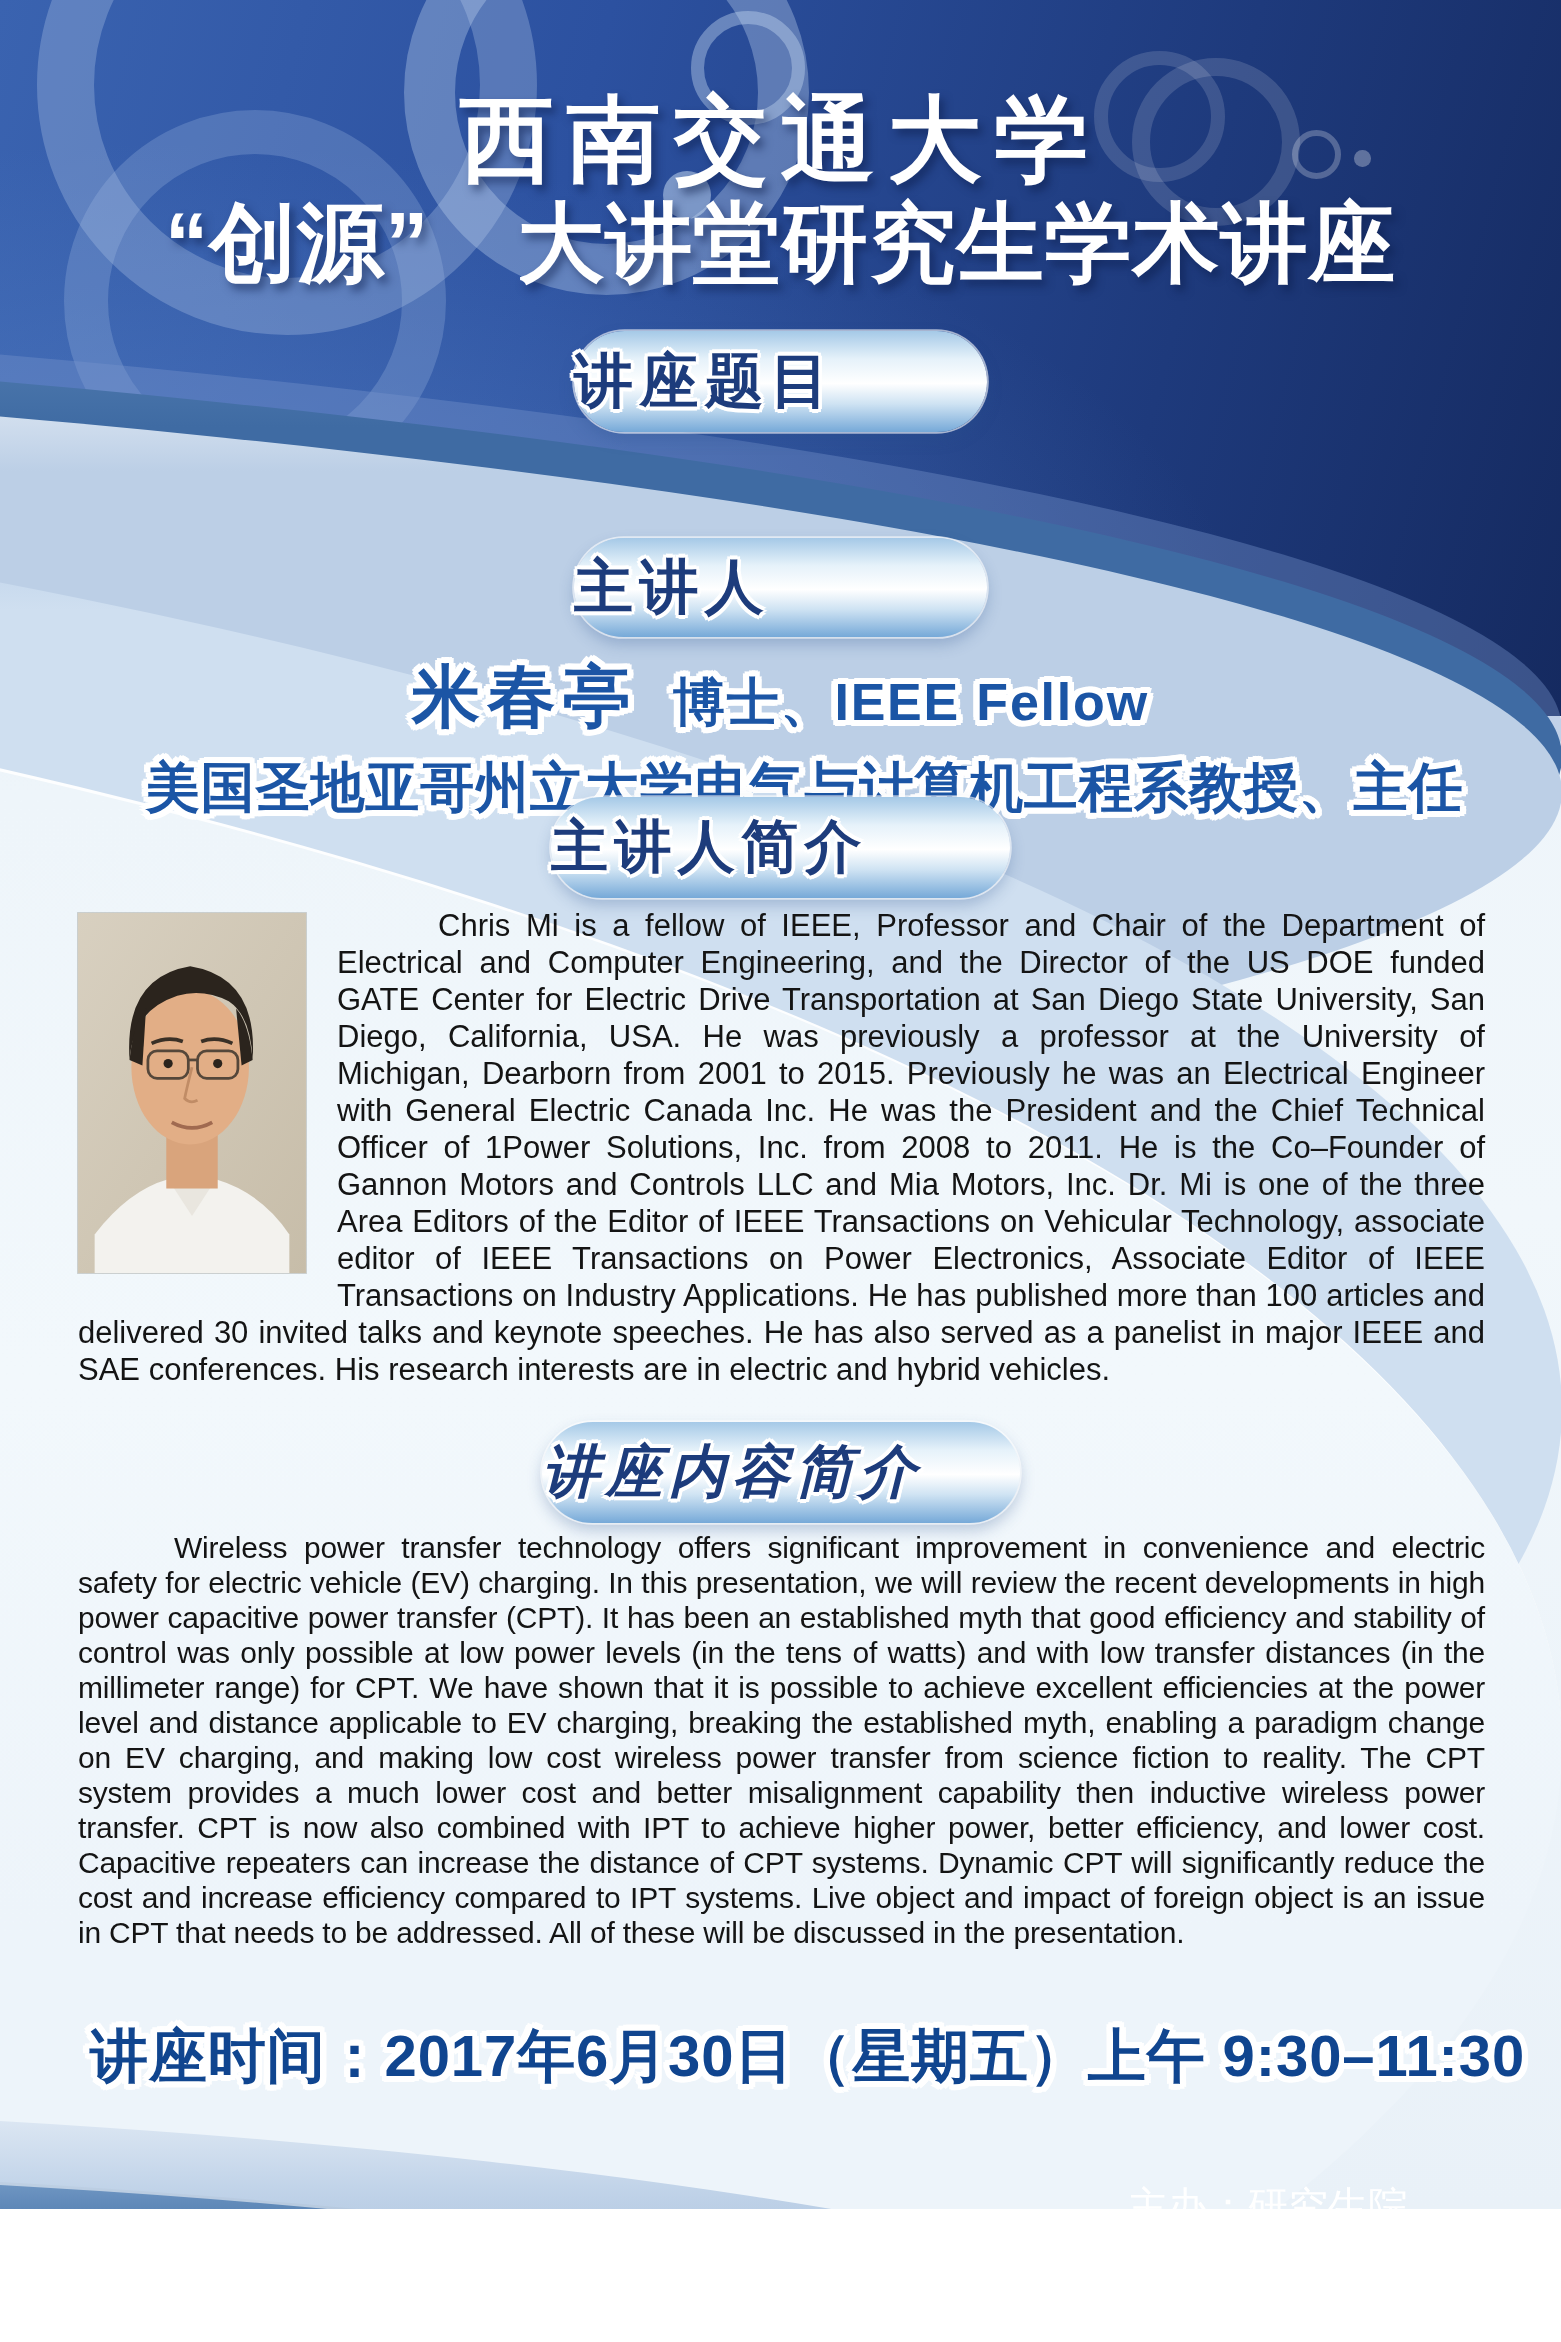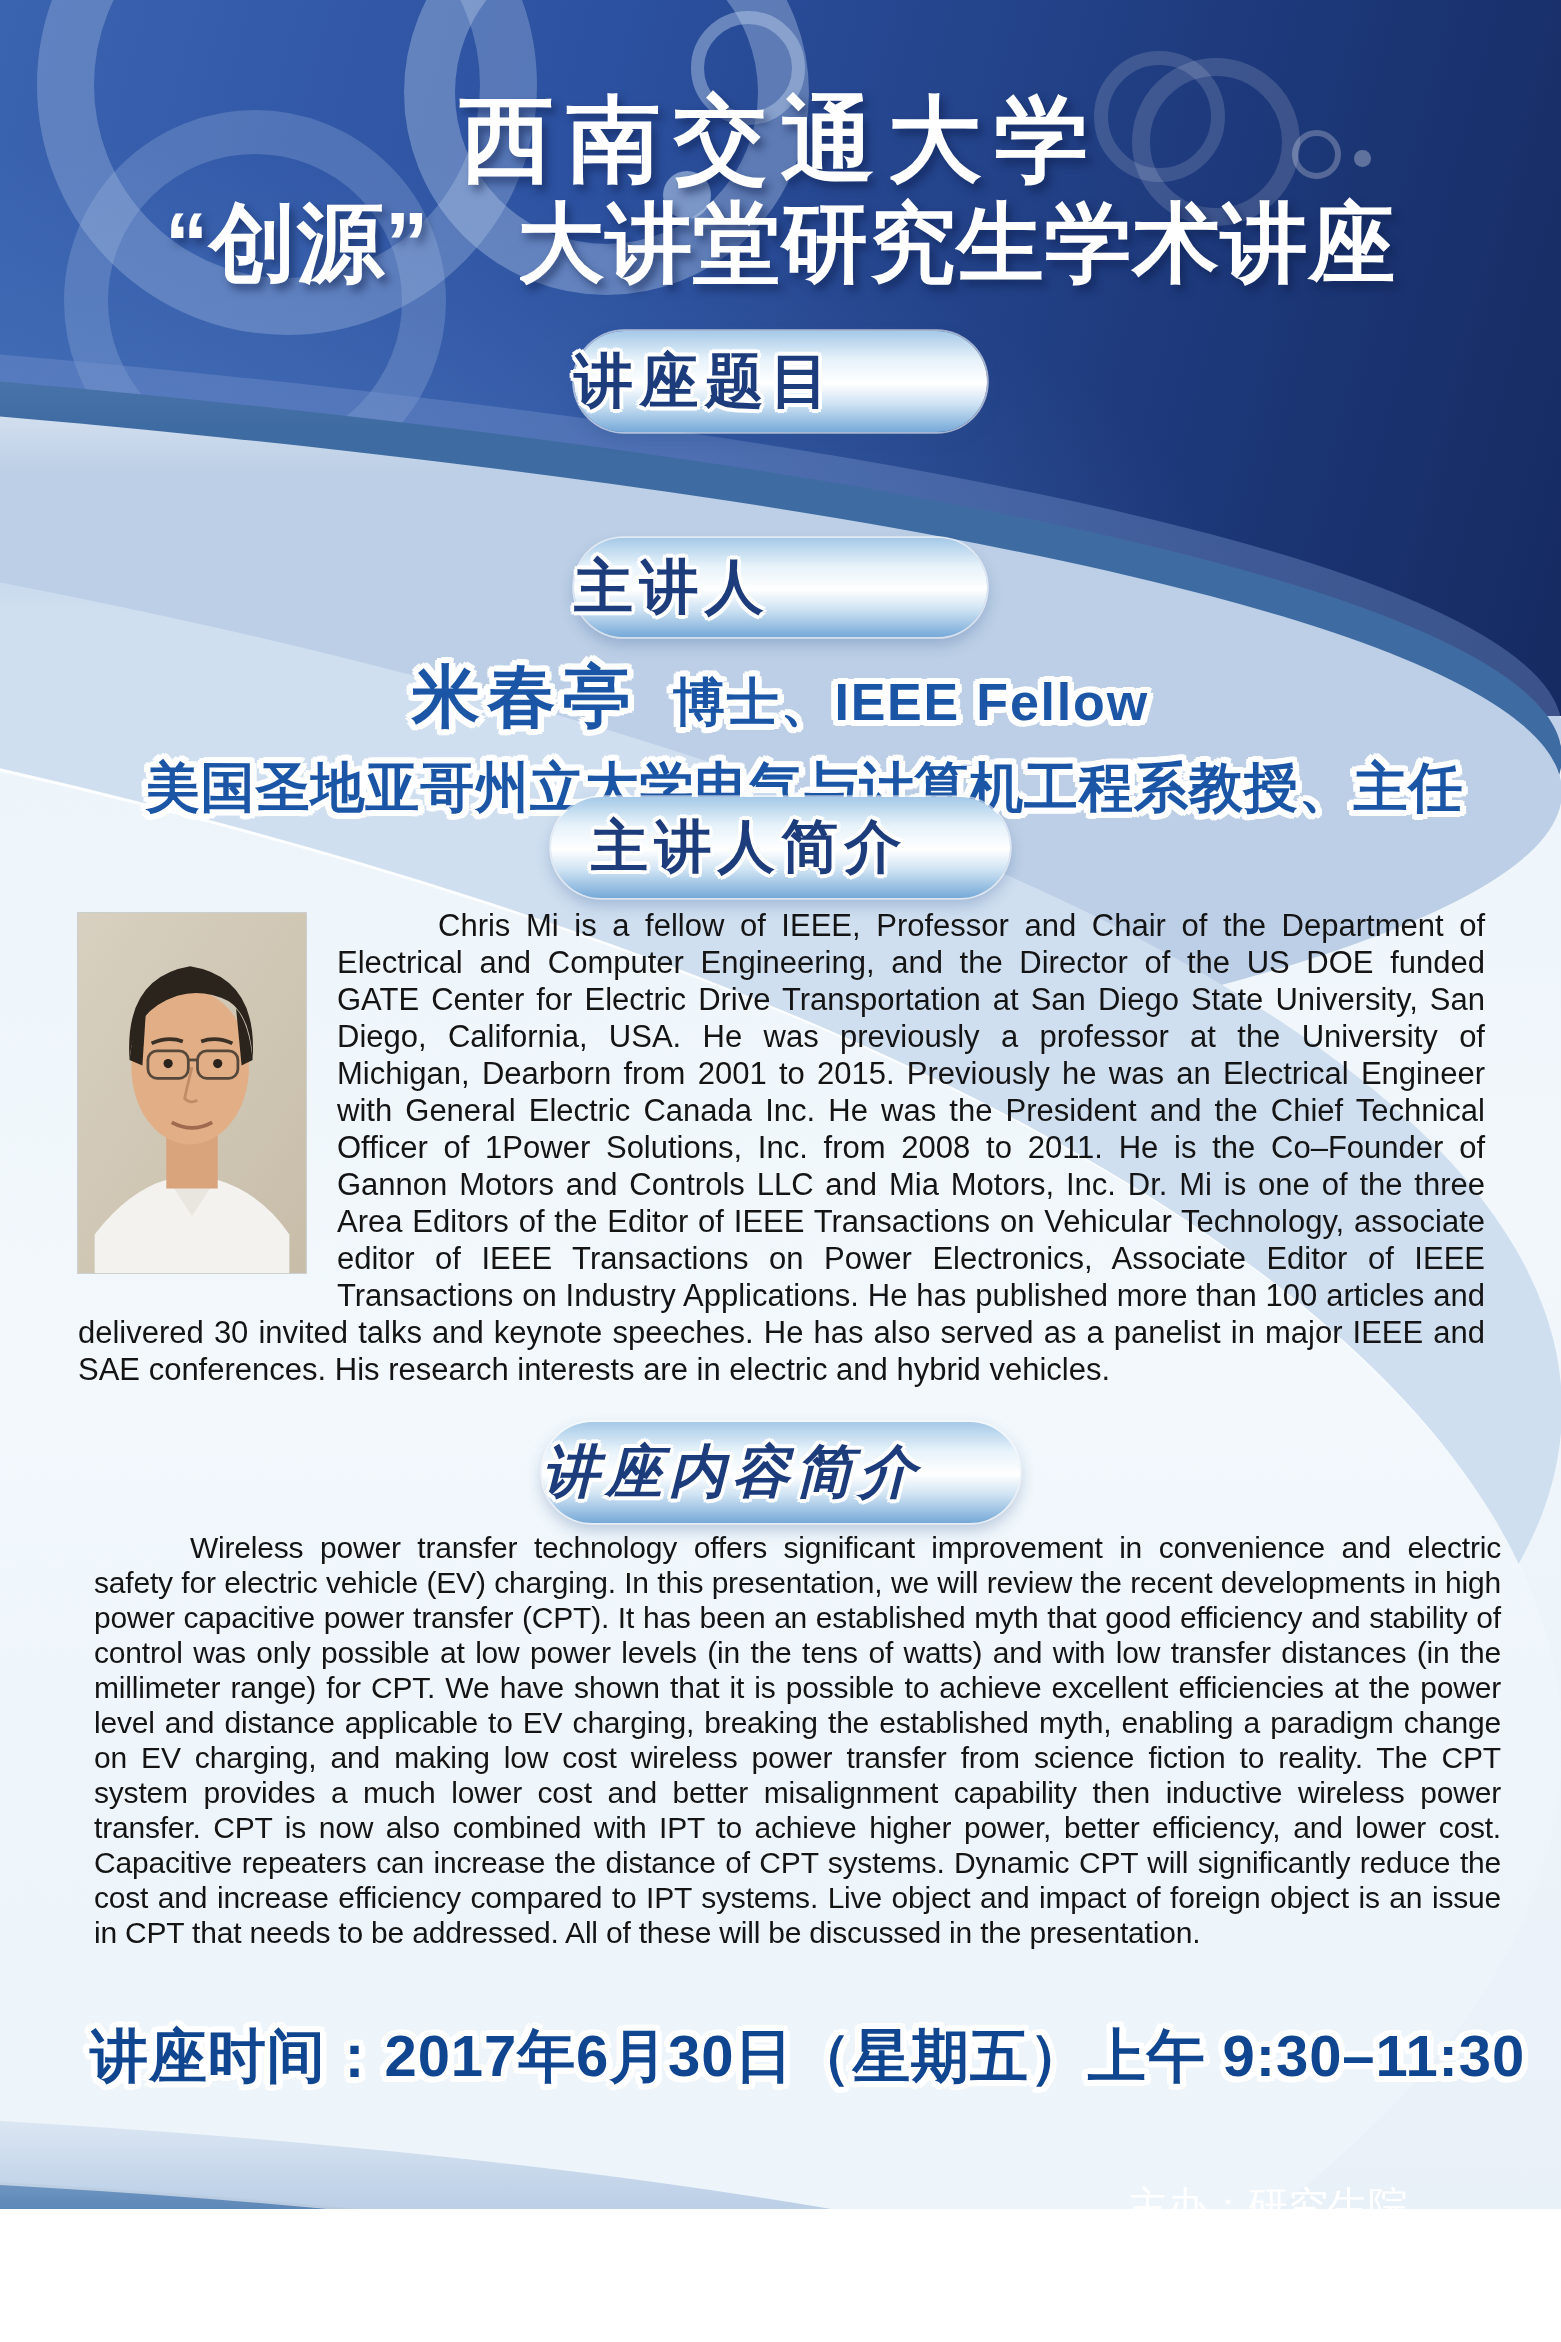--- a/index.html
+++ b/index.html
@@ -61,21 +61,21 @@
                 -6.4px -2.8px 0 #fff,6.4px 2.8px 0 #fff,-2.8px 6.4px 0 #fff,2.8px -6.4px 0 #fff;}
   .topic-title{top:430px;font-size:72px;font-weight:bold;color:#1a4a96;letter-spacing:0.9px;}
   .speaker-line{top:652px;}
   .speaker-name{font-size:68px;font-weight:bold;color:#1b55a5;letter-spacing:7.3px;}
   .speaker-cred{font-size:52px;font-weight:bold;color:#1b55a5;margin-left:35px;letter-spacing:1.8px;}
   .affiliation{top:752px;font-size:54px;font-weight:bold;color:#1b55a5;letter-spacing:0.9px;margin-left:24px;}
   .bio-section{position:absolute;left:78px;top:907px;width:1407px;}
   .photo{float:left;width:228px;height:360px;margin:5.5px 31px 5.5px 0;box-shadow:0 0 0 0.9px rgba(120,120,110,0.35);}
   .body-text{margin:0;color:#141414;text-align:justify;}
   .bio-text{font-size:31px;line-height:37px;text-indent:101px;}
-  .abstract-section{position:absolute;left:94px;top:1530px;width:1407px;}
+  .abstract-section{position:absolute;left:78px;top:1530px;width:1407px;}
   .abstract-text{font-size:30px;line-height:35px;text-indent:96px;letter-spacing:-0.2px;}
   .schedule{position:absolute;left:90px;top:2018px;}
   .schedule-line{font-size:58px;font-weight:bold;color:#10458f;letter-spacing:0.9px;margin-bottom:22px;white-space:nowrap;}
   .organizers{position:absolute;left:1128px;top:2182px;color:#ffffff;}
   .org-line{font-size:40px;line-height:49px;white-space:nowrap;}
 </style>
 </head>
 <body>
 
 <div class="poster">
@@ -112,21 +112,21 @@
 
   <div class="badge" style="left:574px;top:538px;width:413px;height:99px;">
     <span class="badge-label" style="font-size:59px;">主讲人</span>
   </div>
   <div class="center speaker-line outline-thick">
     <span class="speaker-name">米春亭</span><span class="speaker-cred">博士、IEEE Fellow</span>
   </div>
   <div class="center affiliation outline-thick">美国圣地亚哥州立大学电气与计算机工程系教授、主任</div>
 
   <div class="badge" style="left:551px;top:797px;width:459px;height:101px;">
-    <span class="badge-label" style="font-size:57px;margin-left:40px;">主讲人简介</span>
+    <span class="badge-label" style="font-size:57px;">主讲人简介</span>
   </div>
 
   <div class="bio-section">
     <div class="photo">
       <svg viewBox="0 0 248 392" width="228" height="360" xmlns="http://www.w3.org/2000/svg">
         <rect x="0" y="0" width="248" height="392" fill="#d2c9b7"></rect>
         <rect x="0" y="0" width="248" height="392" fill="url(#bgshade)"></rect>
         <defs>
           <linearGradient id="bgshade" x1="0" y1="0" x2="1" y2="1">
             <stop offset="0" stop-color="#d8d0c0"></stop>

